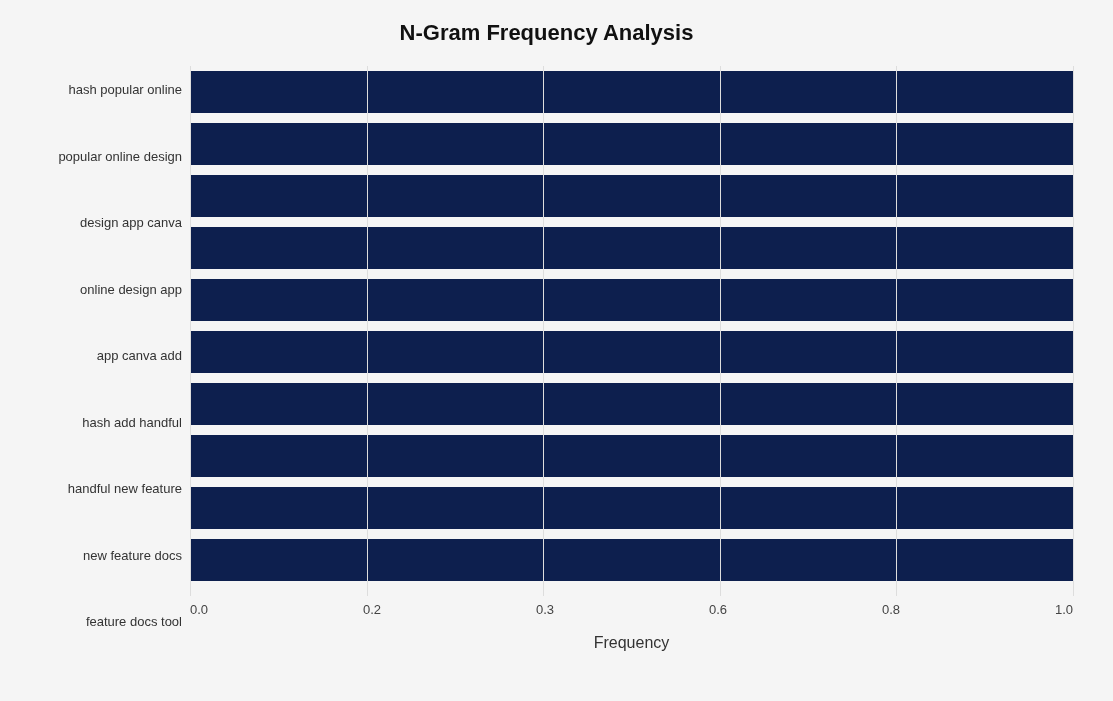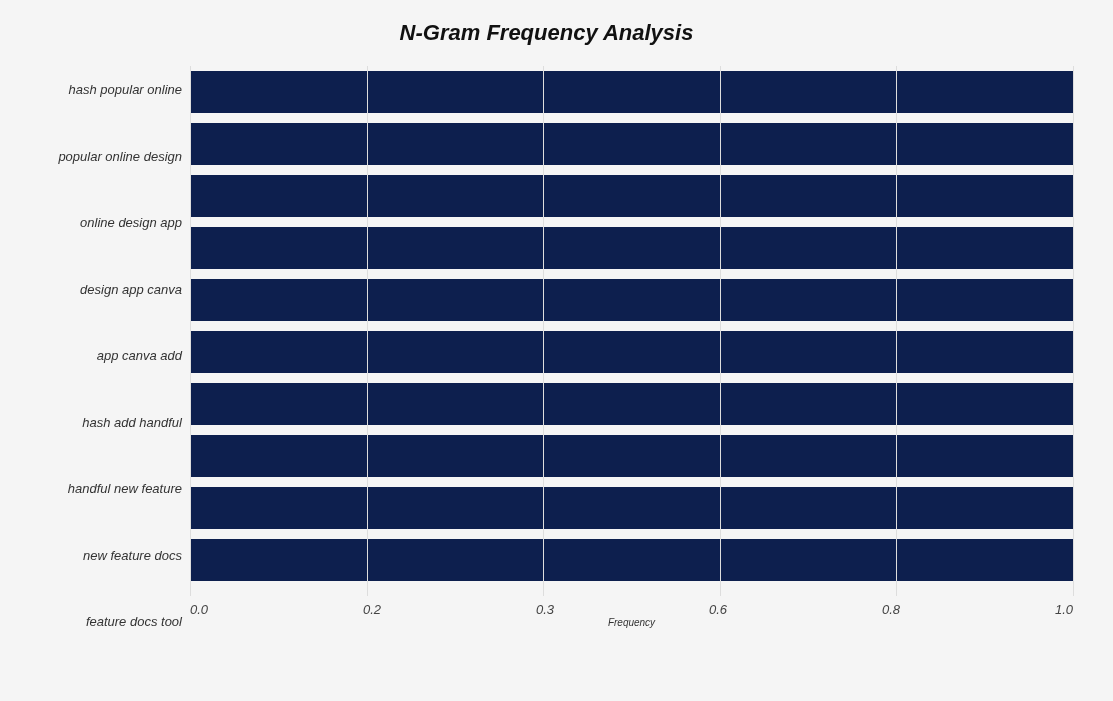--- a/index.html
+++ b/index.html
@@ -11,21 +11,20 @@
       display: flex;
       align-items: center;
       justify-content: center;
     }
     .chart-container {
       background: #f5f5f5;
       width: 1113px;
       height: 701px;
       padding: 20px 40px 80px 20px;
       position: relative;
-      font-style: italic;
     }
     .chart-title {
       text-align: center;
       font-size: 22px;
       font-weight: bold;
       margin-bottom: 20px;
       color: #111;
     }
     .chart-area {
       display: flex;
@@ -82,23 +81,23 @@
       padding-top: 6px;
       gap: 37px;
     }
     .x-tick {
       font-size: 13px;
       color: #444;
       text-align: center;
     }
     .x-label {
       text-align: center;
-      font-size: 10px;
+      font-size: 16px;
       color: #333;
-      margin-top: 0;
+      margin-top: 17px;
     }
     
     .bars-area {
       overflow: visible;
     }
     .grid-line {
       position: absolute;
       top: 0;
       bottom: 0;
       width: 1px;
@@ -107,22 +106,22 @@
   </style>
 </head>
 <body>
 
 <div class="chart-container">
   <div class="chart-title">N-Gram Frequency Analysis</div>
   <div class="chart-area">
     <div class="y-axis" id="y-axis-labels">
         <div class="y-label">hash popular online</div>
         <div class="y-label">popular online design</div>
+        <div class="y-label">design app canva</div>
         <div class="y-label">online design app</div>
-        <div class="y-label">design app canva</div>
         <div class="y-label">app canva add</div>
         <div class="y-label">hash add handful</div>
         <div class="y-label">handful new feature</div>
         <div class="y-label">new feature docs</div>
         <div class="y-label">feature docs tool</div>
       </div>
     <div class="bars-and-x">
       <div class="bars-area" id="bars-area">
 
       <div class="grid-line" style="left: 0%;"></div>

